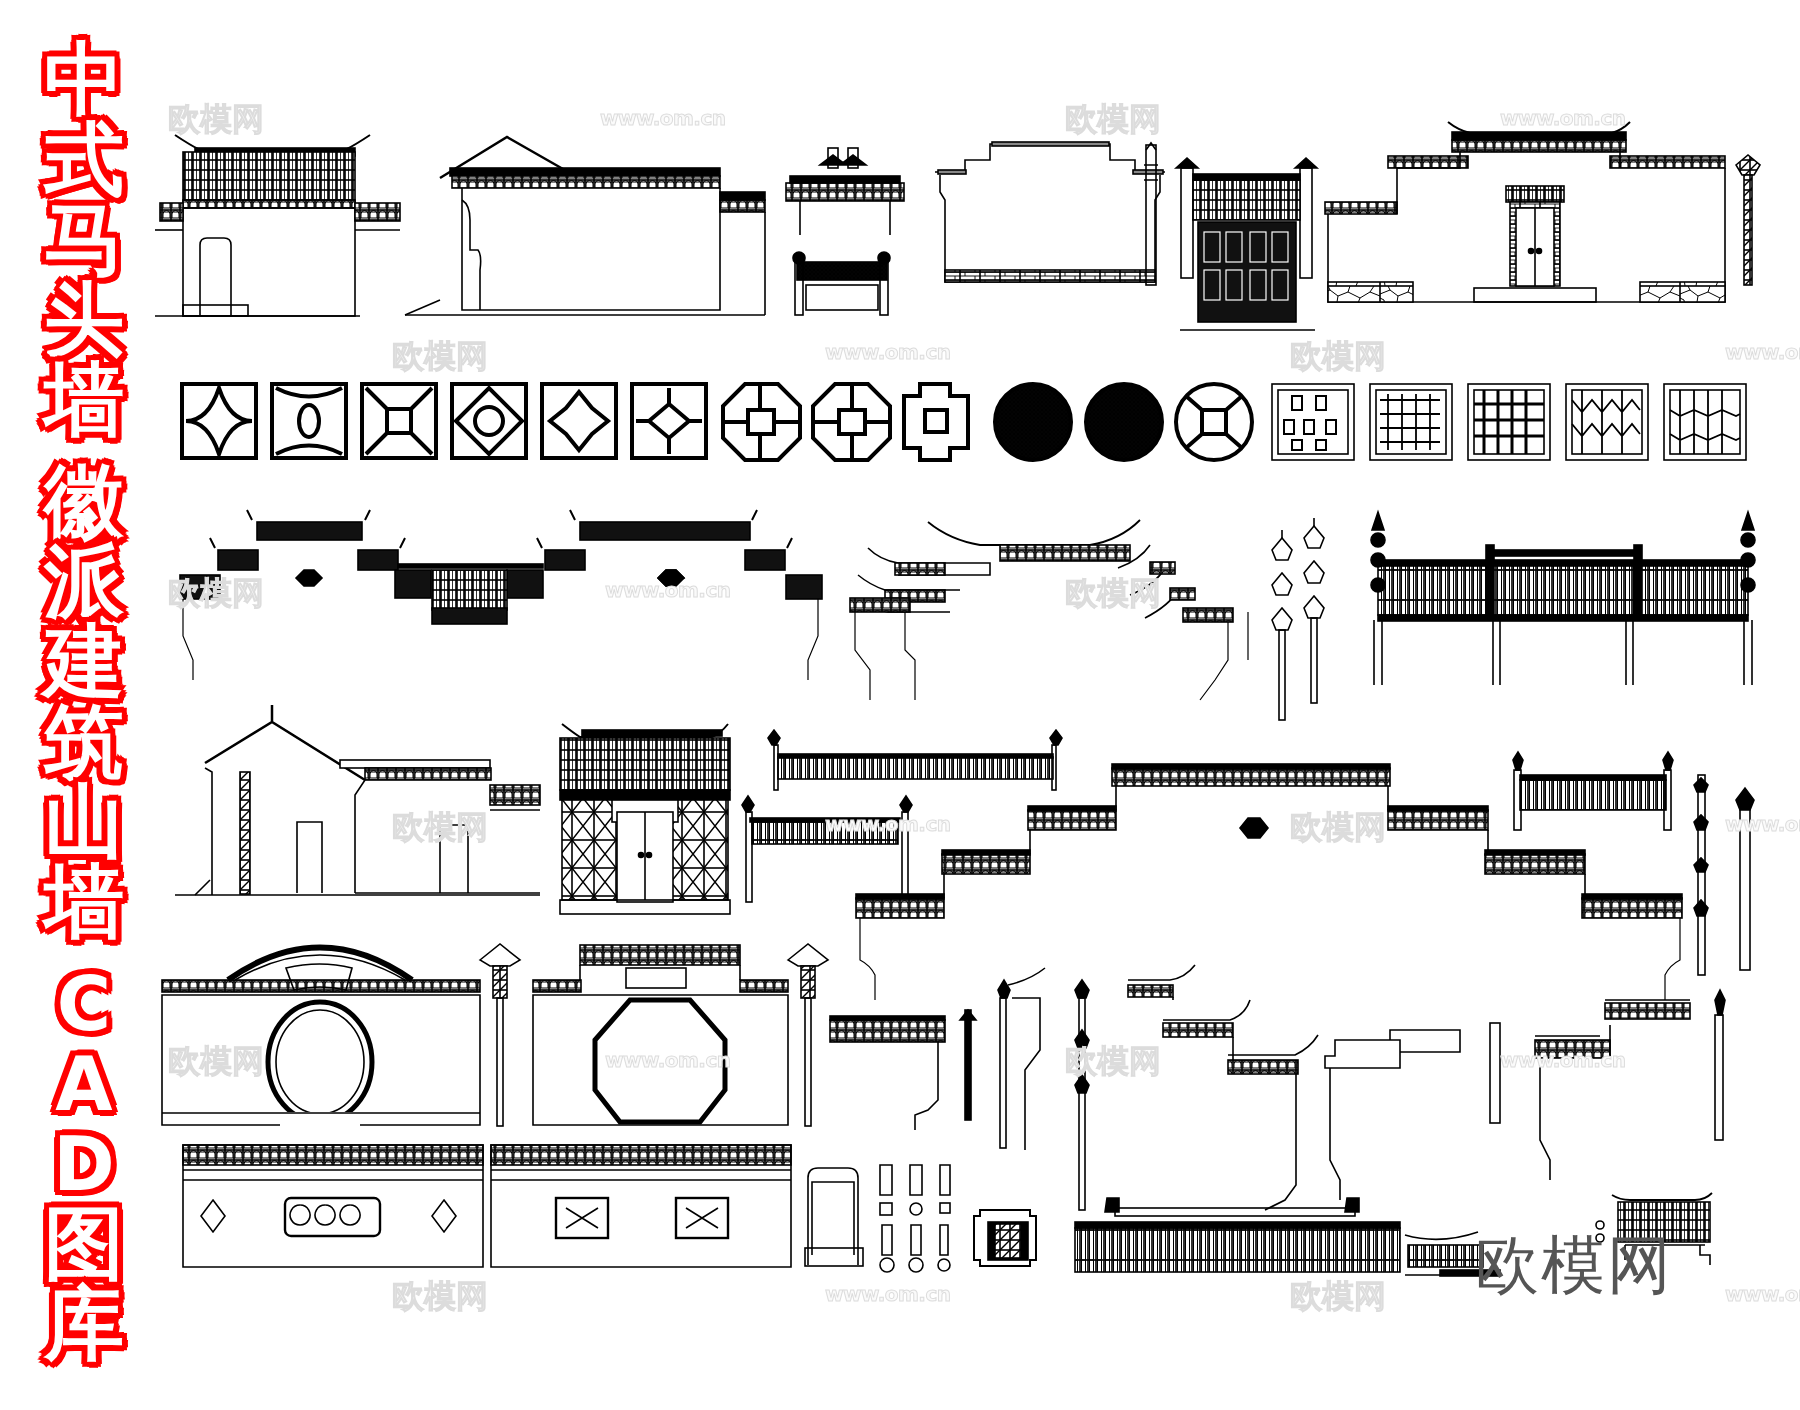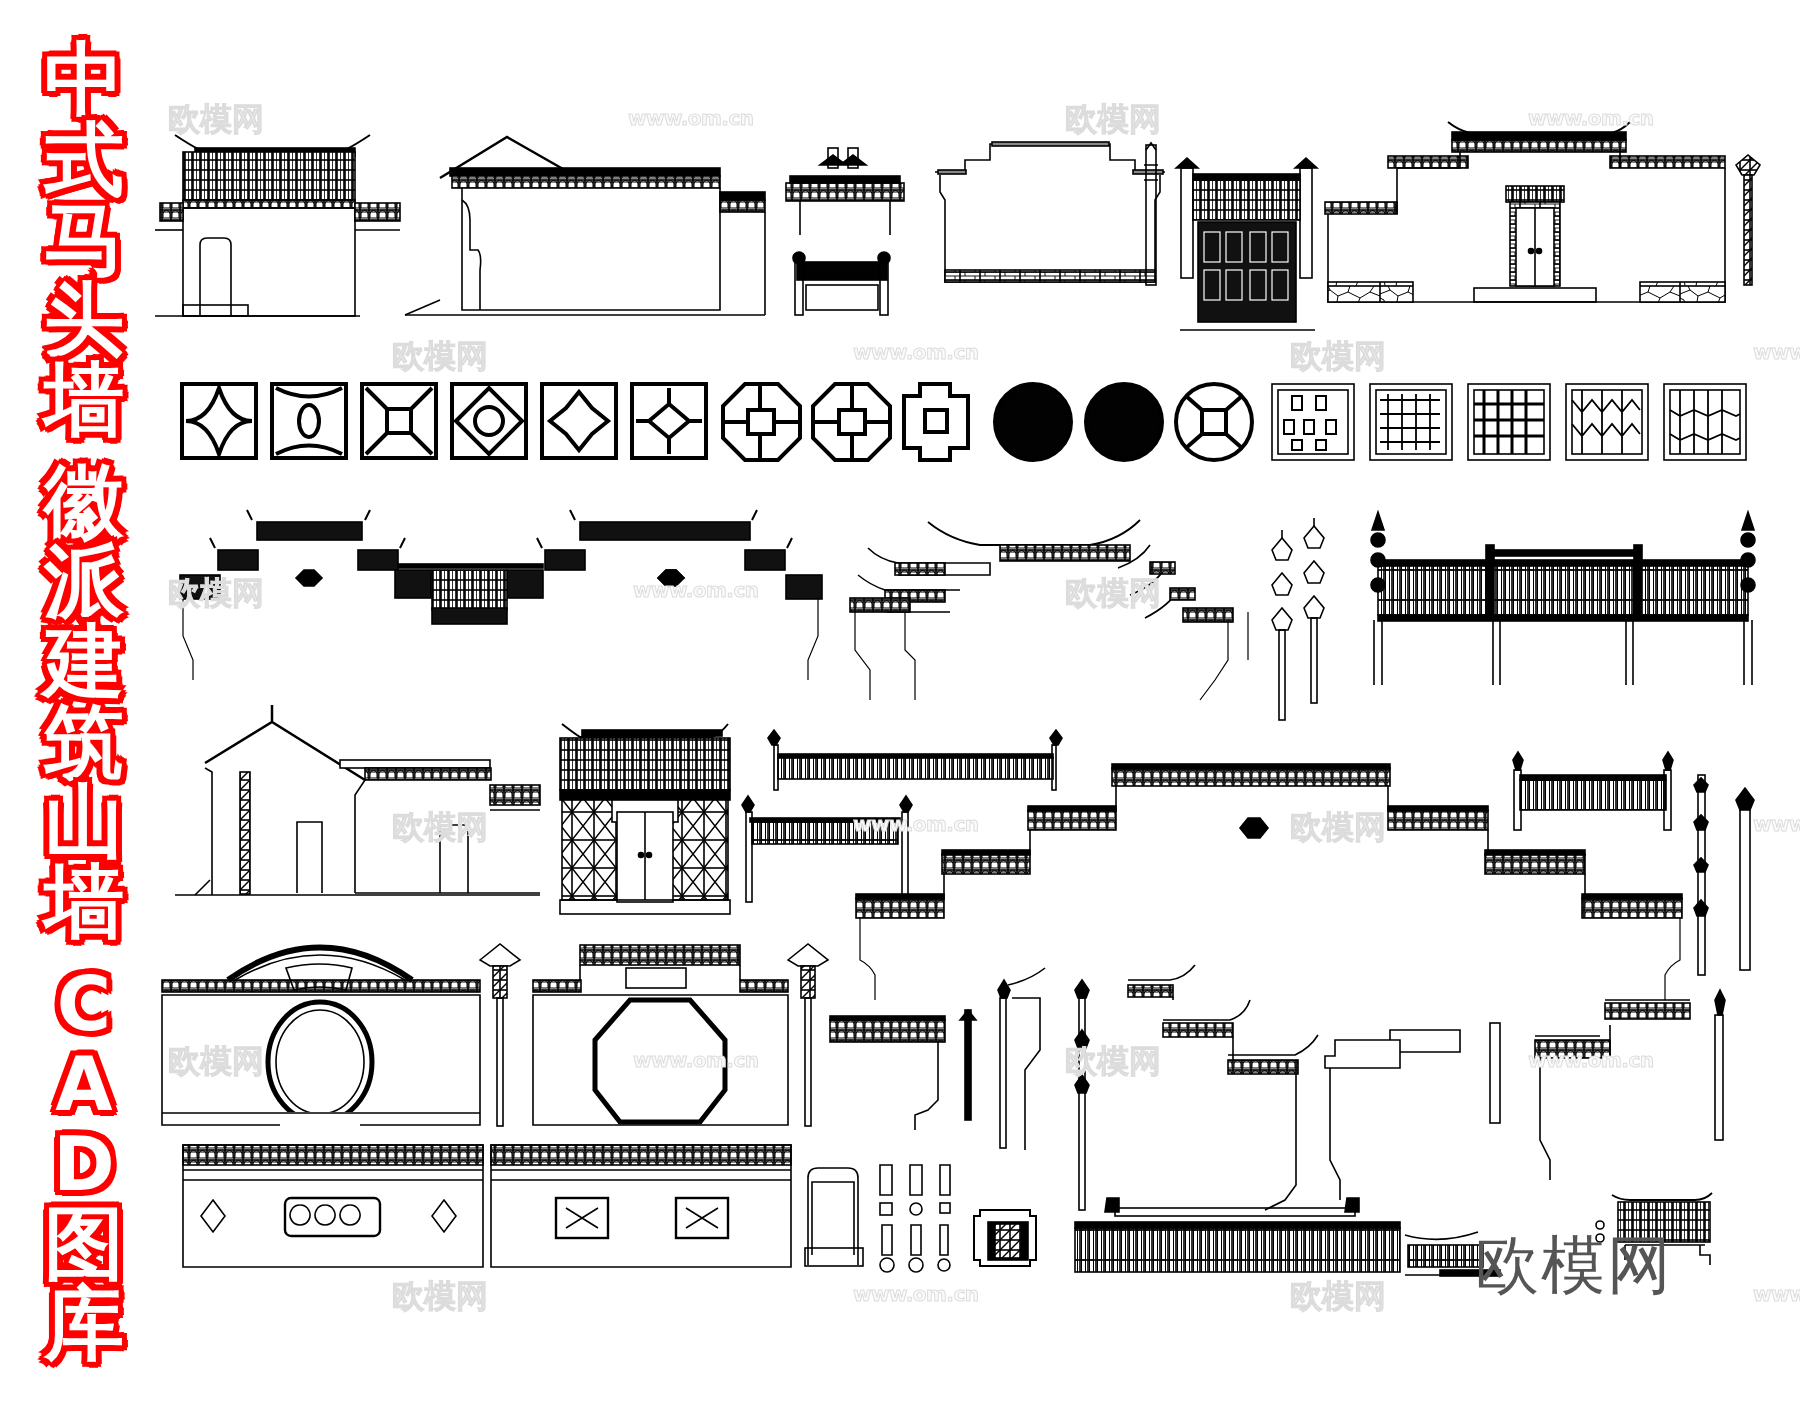--- a/index.html
+++ b/index.html
@@ -12,21 +12,21 @@
       5px 0 #f00,-5px 0 #f00,0 5px #f00,0 -5px #f00,
       5px 5px #f00,-5px -5px #f00,5px -5px #f00,-5px 5px #f00,
       6px 2px #f00,-6px 2px #f00,2px 6px #f00,2px -6px #f00;
     text-align:center;width:92px;}
   .title-char.latin{font-size:74px;line-height:74px;margin:3px 0;}
   .gap{height:22px;}
   svg.canvas{position:absolute;left:0;top:0;}
   .wm{position:absolute;color:#e8e8e8;font-weight:bold;font-family:"DejaVu Sans",sans-serif;
       -webkit-text-stroke:1px #dcdcdc;color:#fafafa;pointer-events:none;white-space:nowrap;}
   .wm.cn{font-size:32px;}
-  .wm.url{font-size:20px;letter-spacing:-0.5px;margin-left:28px;}
+  .wm.url{font-size:20px;letter-spacing:-0.5px;}
   .logo{position:absolute;left:1475px;top:1222px;font-size:64px;color:#555;font-family:"DejaVu Sans",sans-serif;letter-spacing:2px;}
 </style>
 </head>
 <body>
 
 <div class="title-col" id="titleCol">
     <div class="title-char">中</div>
     <div class="title-char">式</div>
     <div class="title-char">马</div>
     <div class="title-char">头</div>

